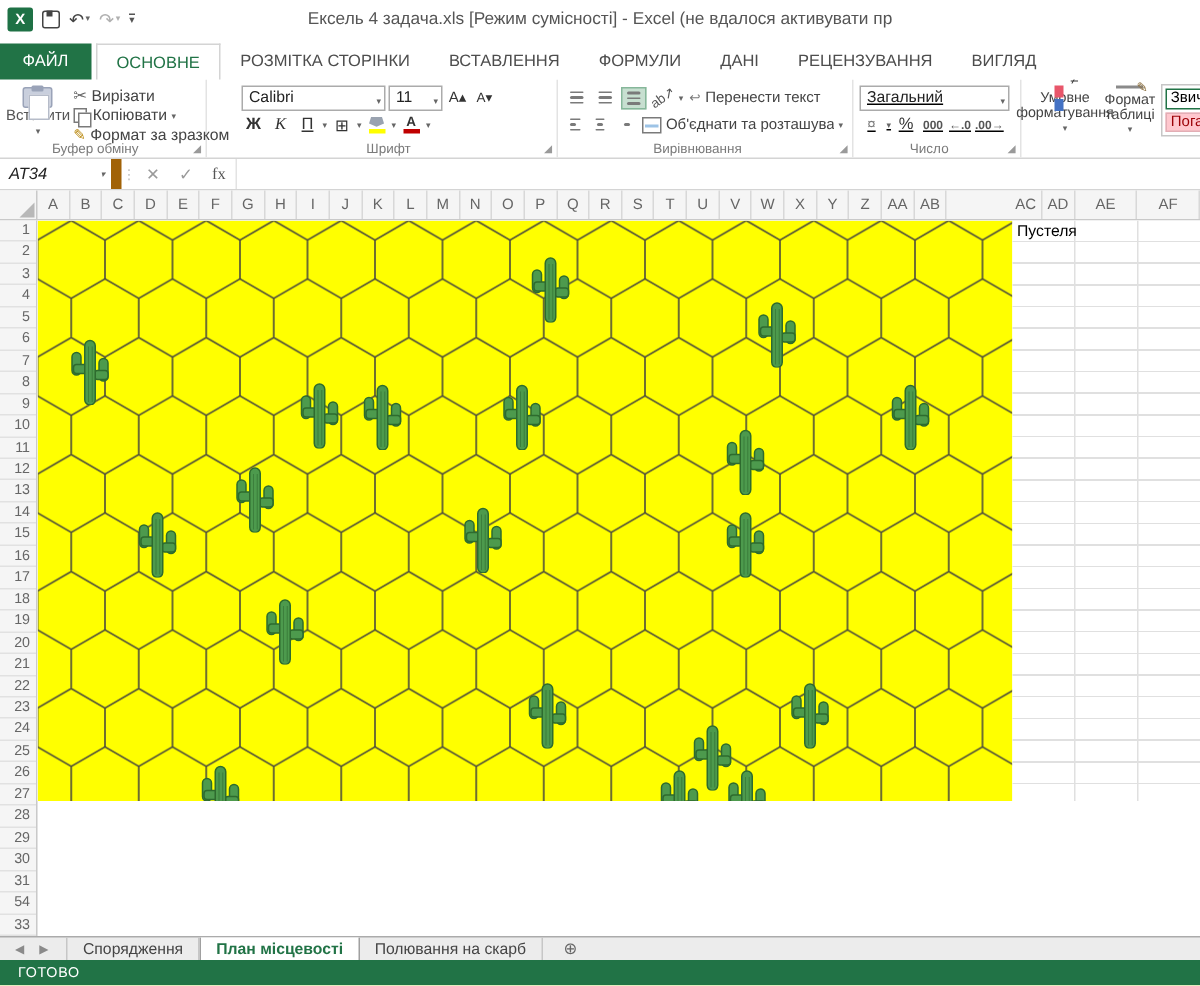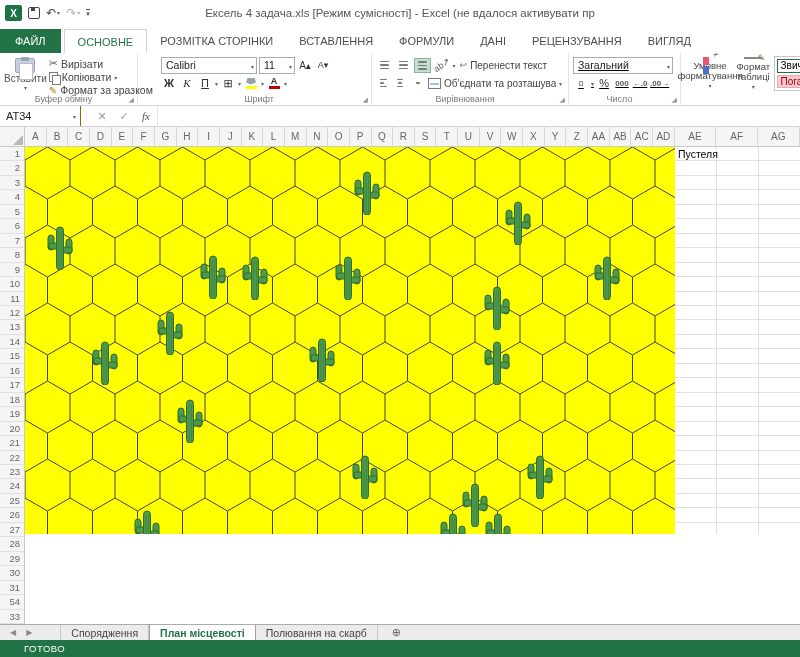--- a/index.html
+++ b/index.html
@@ -90,25 +90,25 @@
   .fticon { width:18px; height:15px; margin-bottom:3px; border:1px solid #8a8a8a; position:relative;
     background:repeating-linear-gradient(to right,#fff 0 5px,#c9c9c9 5px 6px), repeating-linear-gradient(to bottom,#fff 0 4px,#c9c9c9 4px 5px); }
   .fticon::after { content:"✎"; position:absolute; right:-4px; bottom:-5px; font-size:9px; color:#8a6d3b; }
   .gallery { margin-left:2px; border:1px solid #c6c6c6; background:#fff; width:60px; padding:2px; display:flex; flex-direction:column; gap:2px; overflow:hidden; }
   .gitem { height:17px; font-size:10px; display:flex; align-items:center; padding-left:3px; white-space:nowrap; }
   .gitem.normal { border:1.5px solid #217346; color:#000; background:#fff; }
   .gitem.bad { border:1px solid #e2aeb5; background:#FFC7CE; color:#9C0006; }
 
   
   .fbar { height:21px; border-bottom:1px solid #d4d4d4; display:flex; align-items:stretch; background:#fff; }
-  .namebox { width:81px; border-right:1px solid #a16207; display:flex; align-items:center; font-size:11px; color:#222; padding-left:6px; position:relative; }
+  .namebox { width:81px; border-right:7px solid #a16207; display:flex; align-items:center; font-size:11px; color:#222; padding-left:6px; position:relative;font-style:italic; }
   .namebox .dd { position:absolute; right:4px; }
   .fdots { width:10px; display:flex; align-items:center; justify-content:center; color:#c0c0c0; font-size:9px; }
   .fbtn { width:22px; display:flex; align-items:center; justify-content:center; color:#9a9a9a; font-size:11px; }
-  .fx { font-family:"Liberation Serif",serif; font-style:italic; color:#555; }
+  .fx { font-family:"Liberation Serif",serif; color:#555; }
   .finput { flex:1; border-left:1px solid #e3e3e3; }
 
   
   .sheet { position:relative; width:800px; height:497px; }
   .colheaders { display:flex; height:20px; background:#f5f5f5; border-bottom:1px solid #c9c9c9; }
   .cornercell { width:25px; height:100%; border-right:1px solid #c9c9c9; position:relative; background:#f5f5f5; flex:none; }
   .cornercell::after { content:""; position:absolute; right:1px; bottom:1px; border-left:10px solid transparent; border-bottom:10px solid #b8b8b8; }
   .chead { height:100%; border-right:1px solid #d8d8d8; font-size:10px; color:#666; display:flex; align-items:center; justify-content:center; flex:none; }
   .gridbody { display:flex; height:477px; }
   .rowheaders { width:25px; background:#f5f5f5; border-right:1px solid #c9c9c9; flex:none; }
@@ -118,26 +118,26 @@
   .cactus { position:absolute; width:30px; height:44px; }
   .whitecells { position:absolute; left:650px; top:0; width:125px; height:477px;
     background:repeating-linear-gradient(to bottom, transparent 0 13.4545px, #e0e0e0 13.4545px 14.4545px); }
   .vline { position:absolute; top:0; width:1px; height:477px; background:#e0e0e0; }
   .celltext { position:absolute; left:653px; top:1px; font-size:10.5px; color:#000; line-height:13px; }
 
   
   .sheettabs { height:16px; background:#ececec; border-top:1px solid #ababab; display:flex; align-items:stretch; font-size:10.5px; color:#444; }
   .navarrows { display:flex; align-items:center; gap:10px; padding:0 12px 0 10px; color:#8a8a8a; font-size:8px; }
   .stab { display:flex; align-items:center; padding:0 10px; border-right:1px solid #c6c6c6; cursor:default; white-space:nowrap; }
-  .stab:first-of-type { border-left:1px solid #c6c6c6;margin-left:16px; }
+  .stab:first-of-type { border-left:1px solid #c6c6c6; }
   .stab.active { background:#fff; color:#217346; font-weight:bold; border-right:1px solid #a0a0a0; border-left:1px solid #a0a0a0; }
   .addsheet { display:flex; align-items:center; padding:0 14px; color:#666; font-size:11px; }
 
   
-  .statusbar { height:17px; background:#217346; color:#fff; font-size:9.5px; display:flex; align-items:center; padding-left:24px; letter-spacing:0.5px; }
+  .statusbar { height:17px; background:#217346; color:#fff; font-size:9.5px; display:flex; align-items:center; padding-left:12px; letter-spacing:0.5px; }
 </style>
 </head>
 <body>
 
 <div id="app">
 
   <div class="titlebar">
     <div class="qat">
       <span class="excel-icon">X</span>
       <span class="qbtn">
@@ -363,21 +363,21 @@
         <div class="chead" style="width: 21.6667px;">S</div>
         <div class="chead" style="width: 21.6667px;">T</div>
         <div class="chead" style="width: 21.6667px;">U</div>
         <div class="chead" style="width: 21.6667px;">V</div>
         <div class="chead" style="width: 21.6667px;">W</div>
         <div class="chead" style="width: 21.6667px;">X</div>
         <div class="chead" style="width: 21.6667px;">Y</div>
         <div class="chead" style="width: 21.6667px;">Z</div>
         <div class="chead" style="width: 21.6667px;">AA</div>
         <div class="chead" style="width: 21.6667px;">AB</div>
-        <div class="chead" style="width: 21.6667px;">AC</div>
+        <div class="chead" style="width: 21.6667px; margin-left: 42px;">AC</div>
         <div class="chead" style="width: 21.6667px;">AD</div>
         <div class="chead" style="width: 41.6667px;">AE</div>
         <div class="chead" style="width: 41.6667px;">AF</div>
         <div class="chead" style="width: 41.6667px;">AG</div>
       </div>
     <div class="gridbody">
       <div class="rowheaders" id="rowheaders">
           <div class="rhead">1</div>
           <div class="rhead">2</div>
           <div class="rhead">3</div>

